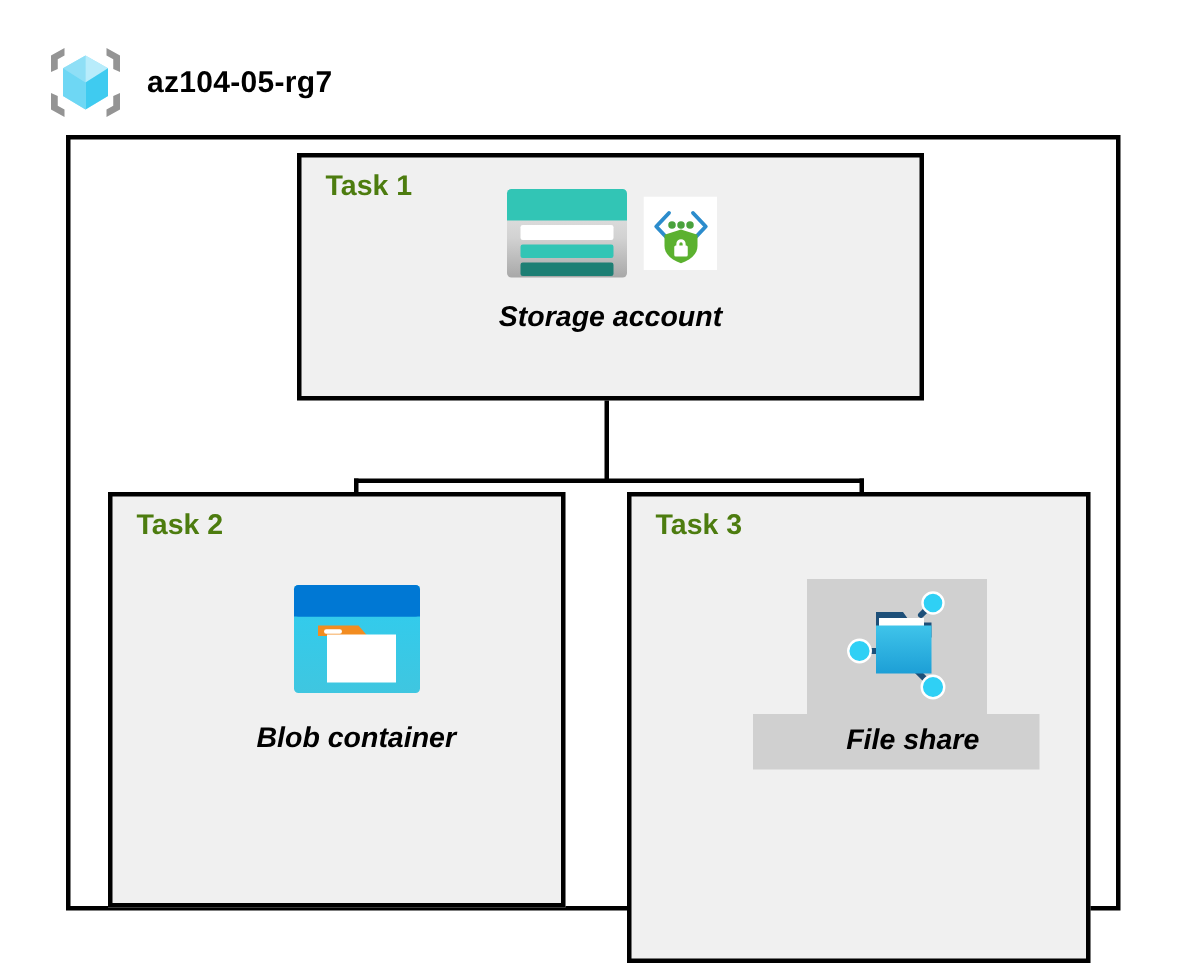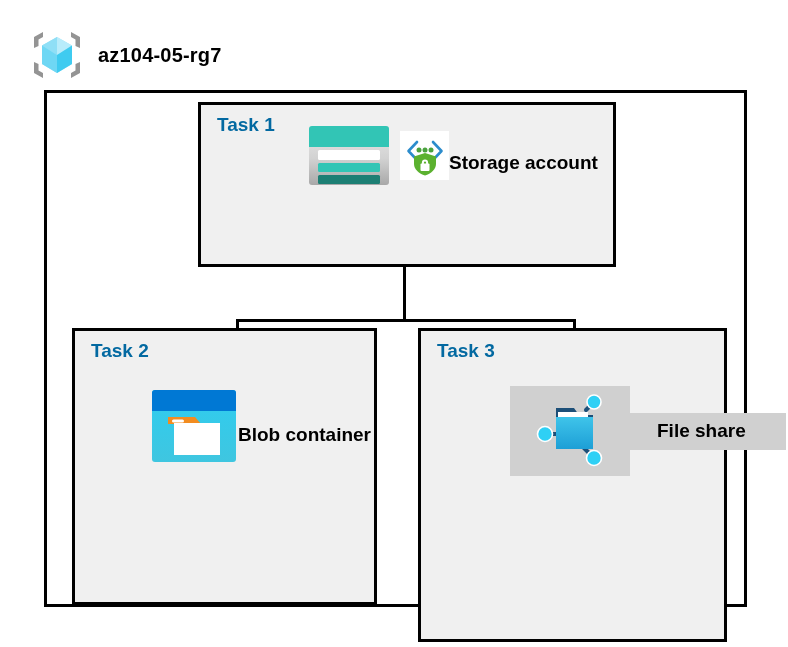--- a/index.html
+++ b/index.html
@@ -59,40 +59,41 @@
   #task1-box { left: 198px; top: 102px; width: 418px; height: 165px; }
   #task2-box { left: 72px;  top: 328px; width: 305px; height: 277px; }
   #task3-box { left: 418px; top: 328px; width: 309px; height: 314px; }
 
   .task-label {
     position: absolute;
     left: 16px;
     top: 9px;
     font-size: 19px;
     font-weight: bold;
-    color: #0369a1;
+    color: #4d7c0f;
     white-space: nowrap;
   }
 
   
   .node {
     position: absolute;
     display: flex;
-    flex-direction: row;
+    flex-direction: column;
     align-items: center;
+    font-style: italic;
   }
   .node-caption {
     font-size: 19px;
     font-weight: bold;
     color: #000000;
     white-space: nowrap;
   }
   .node-caption.highlight {
     background: #d0d0d0;
-    padding: 7px 40px 8px 27px;
+    padding: 7px 40px 8px 62px;
   }
   .icon-wrap { line-height: 0; }
   .icon-wrap.highlight { background: #d0d0d0; padding: 6px 22px; }
 
   
   #node-storage   { left: 307px; top: 124px; width: 200px; }
   #node-blob      { left: 150px; top: 388px; width: 175px; }
   #node-fileshare { left: 510px; top: 386px; width: 175px; }
 
   #node-storage .node-caption  { margin-top: 14px; }

